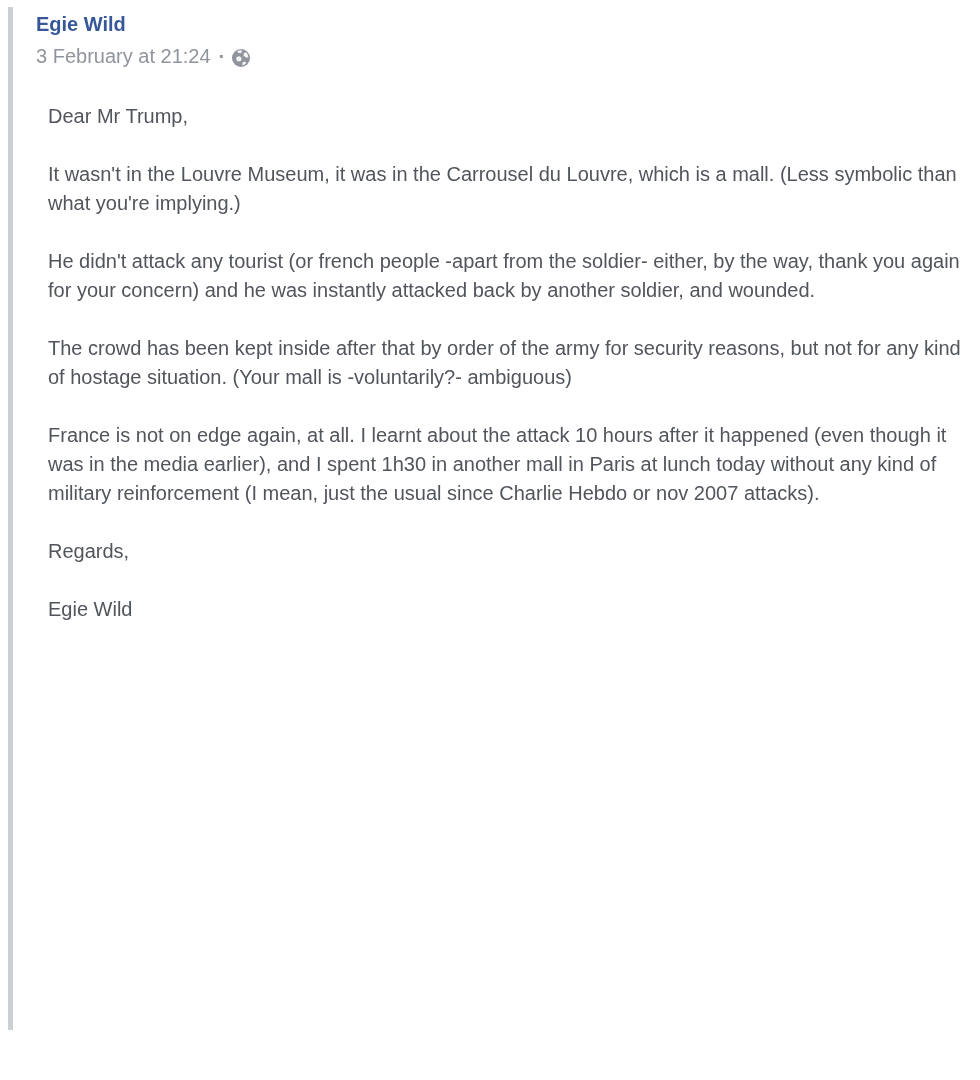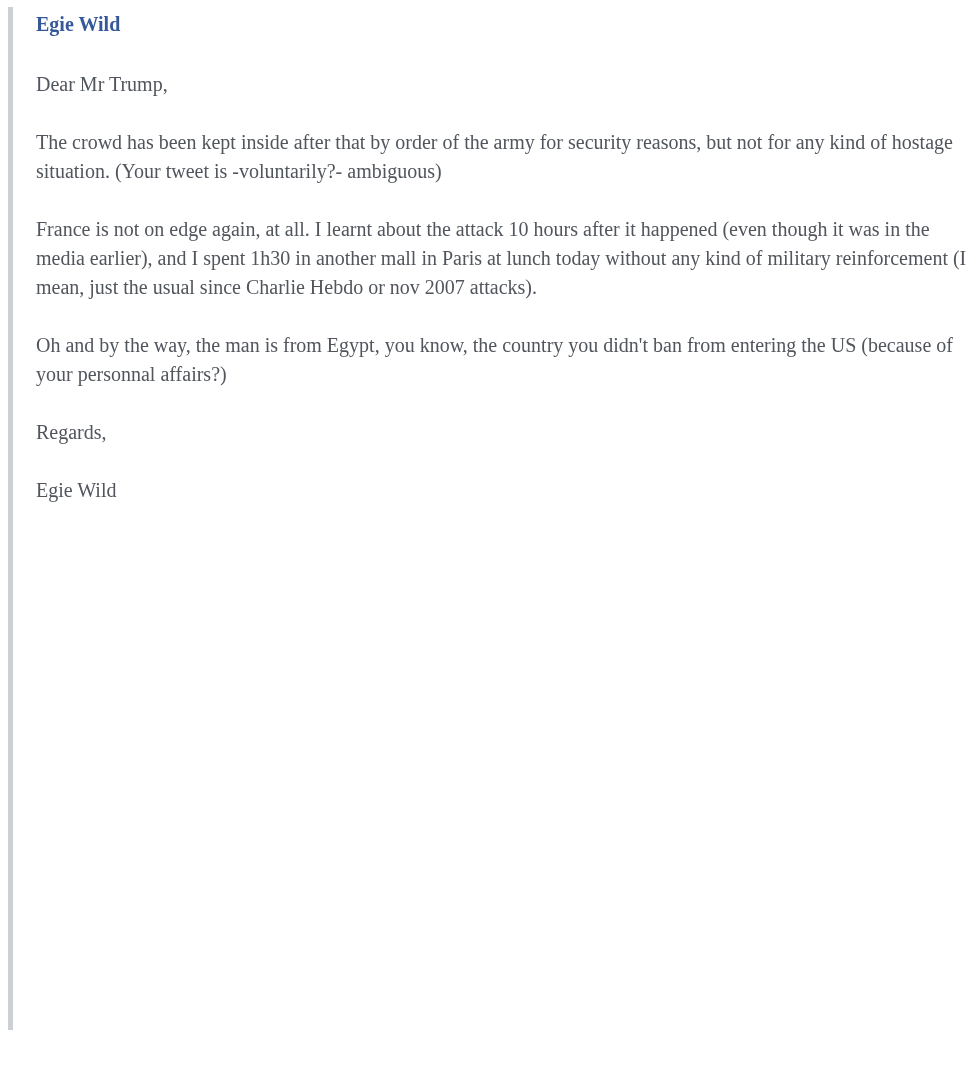--- a/index.html
+++ b/index.html
@@ -5,21 +5,21 @@
   html, body {
     margin: 0;
     padding: 0;
     background: #ffffff;
   }
   .post {
     position: relative;
     width: 980px;
     height: 1030px;
     background: var(--background, #ffffff);
-    font-family: Liberation Serif, serif;
+    font-family: Liberation Sans, sans-serif;
     overflow: hidden;
     box-sizing: border-box;
   }
   .quote-bar {
     position: absolute;
     left: 8px;
     top: 7px;
     width: 4.5px;
     height: 1059px;
     background: var(--quote-bar, #ccd0d5);
@@ -56,40 +56,54 @@
     display: inline-block;
     width: 18px;
     height: 18px;
     position: relative;
     top: 1px;
   }
   .post-body {
     margin-top: 34px;
   }
   .post-body p {
-    margin: 0 0 29px 0;
+    margin: 0 0 29px 12px;
     font-size: 20px;
     line-height: 29px;
     color: var(--body-text, #51555c);
   }
 </style>
 </head>
 <body>
 
 <div class="post">
   <div class="quote-bar"></div>
   <div class="content">
 
     <div class="header">
       <a class="author-link">Egie Wild</a>
+      <div class="meta-row">
+        <span class="timestamp">3 February at 21:24</span>
+        <span class="meta-sep">·</span>
+        <span class="globe">
+          <svg width="18" height="18" viewBox="0 0 16 16" aria-hidden="true">
+            <circle cx="8" cy="8" r="8" fill="#90949c"></circle>
+            <path fill="#ffffff" opacity="0.92" d="M7.9 1.1c-1.2 0-2.3.3-3.2.8l.7 1.5 2.1.4 1.3-1.4-.3-1.25c-.2-.03-.4-.05-.6-.05z"></path>
+            <path fill="#ffffff" opacity="0.92" d="M12.6 2.8l-2.0.8-.4 2.0 1.6 1.7 2.7.2c0-1.8-.7-3.4-1.9-4.7z"></path>
+            <path fill="#ffffff" opacity="0.92" d="M4.6 6.9l2.3-.5 1.7 1.9-.8 2.4-2.6.4-1.7-2.2c.2-.7.6-1.4 1.1-2z"></path>
+            <path fill="#ffffff" opacity="0.92" d="M9.3 11.9l2.2-.7 1.2 1.3c-.9 1-2.1 1.8-3.4 2.1l0-2.7z"></path>
+          </svg>
+        </span>
+      </div>
     </div>
 
     <div class="post-body">
       <p>Dear Mr Trump,</p>
-      <p>The crowd has been kept inside after that by order of the army for security reasons, but not for any kind of hostage situation. (Your tweet is -voluntarily?- ambiguous)</p>
+      <p>It wasn't in the Louvre Museum, it was in the Carrousel du Louvre, which is a mall. (Less symbolic than what you're implying.)</p>
+      <p>He didn't attack any tourist (or french people -apart from the soldier- either, by the way, thank you again for your concern) and he was instantly attacked back by another soldier, and wounded.</p>
+      <p>The crowd has been kept inside after that by order of the army for security reasons, but not for any kind of hostage situation. (Your mall is -voluntarily?- ambiguous)</p>
       <p>France is not on edge again, at all. I learnt about the attack 10 hours after it happened (even though it was in the media earlier), and I spent 1h30 in another mall in Paris at lunch today without any kind of military reinforcement (I mean, just the usual since Charlie Hebdo or nov 2007 attacks).</p>
-      <p>Oh and by the way, the man is from Egypt, you know, the country you didn't ban from entering the US (because of your personnal affairs?)</p>
       <p>Regards,</p>
       <p>Egie Wild</p>
     </div>
 
   </div>
 </div>
 
 </body></html>

